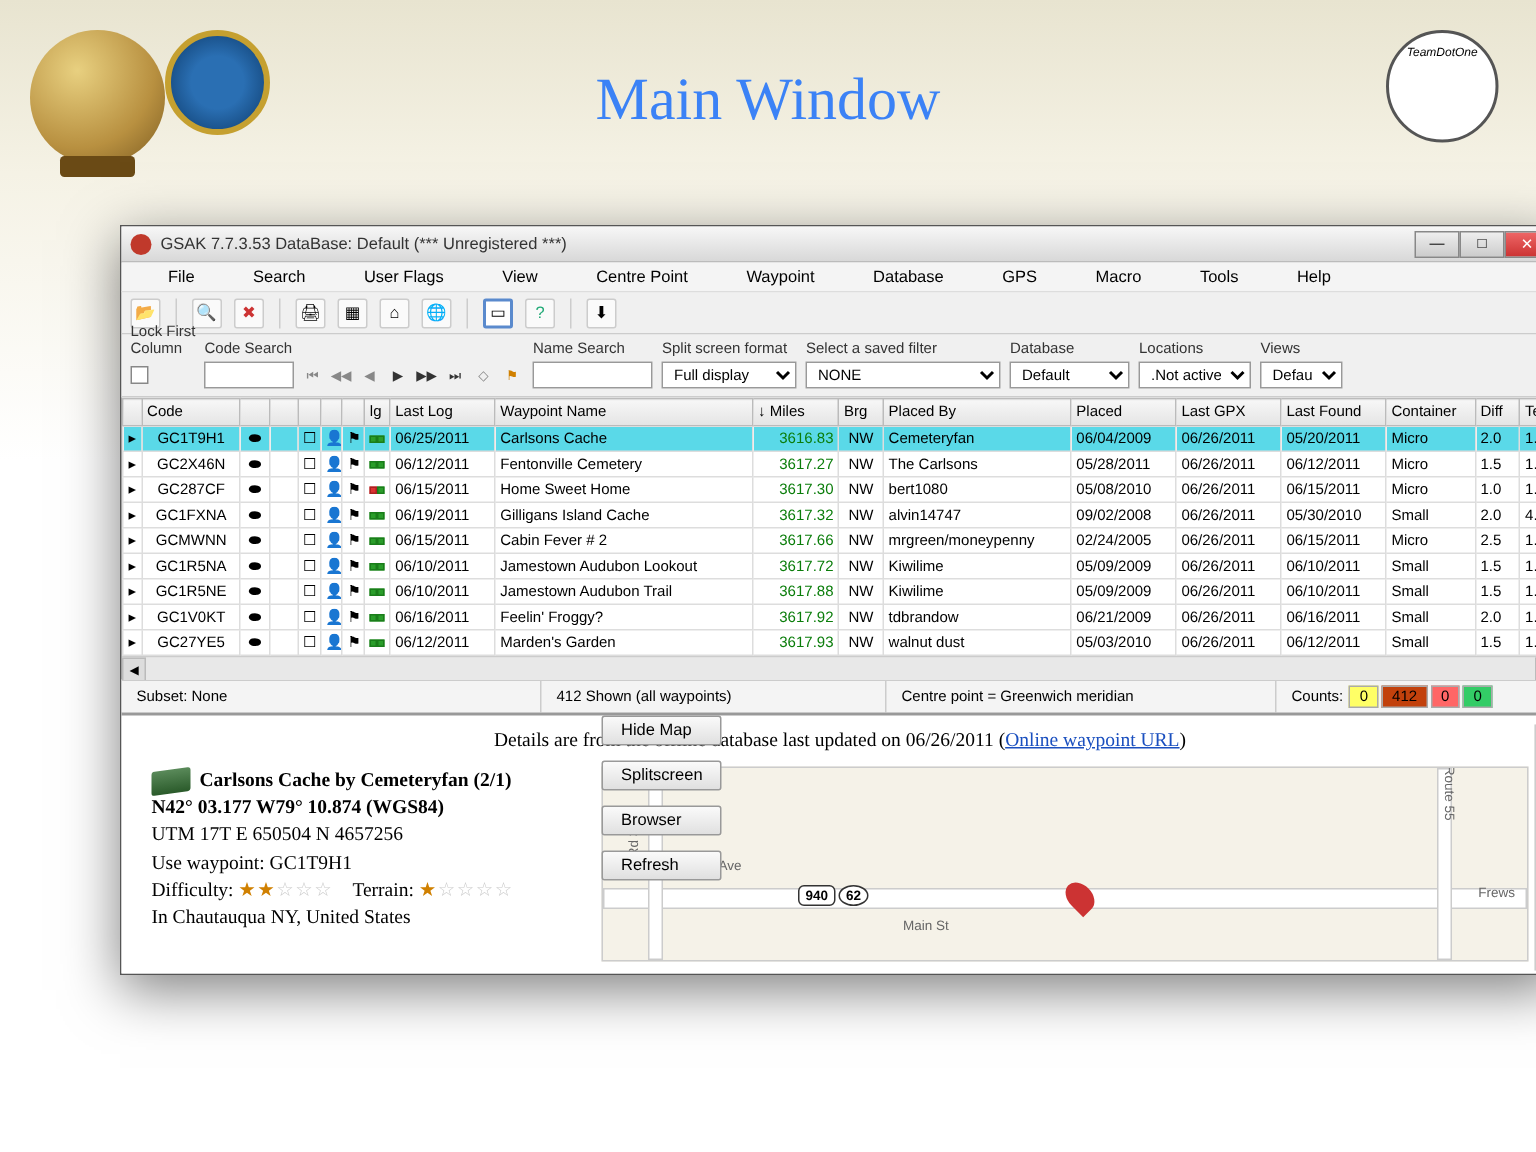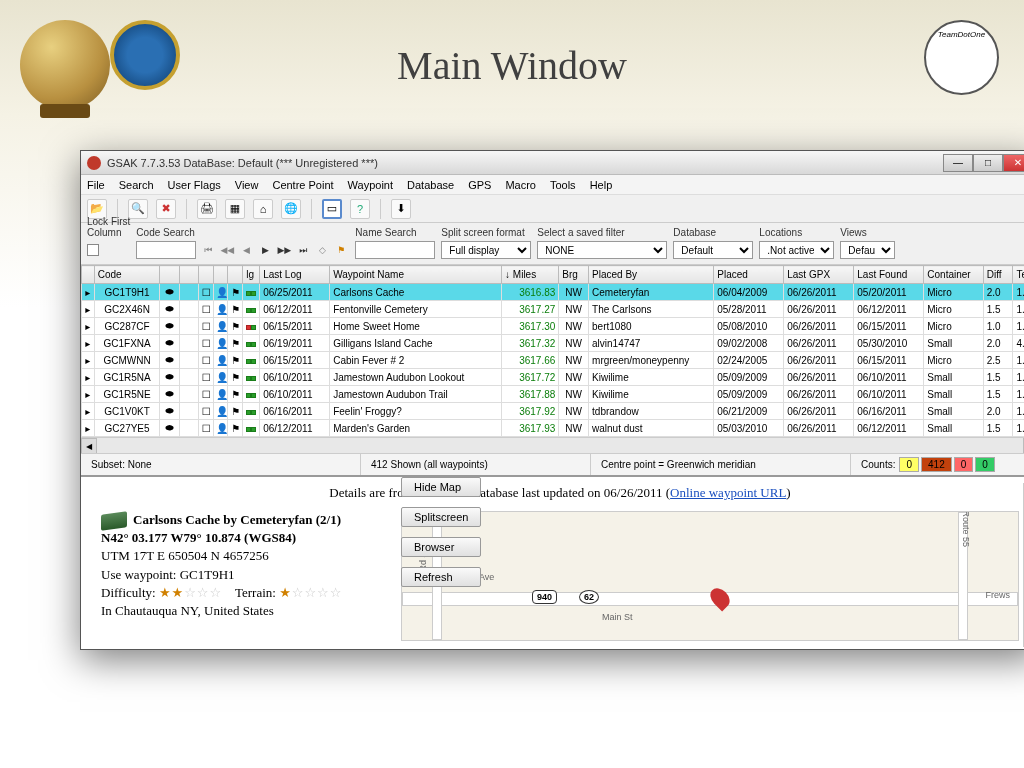--- a/index.html
+++ b/index.html
@@ -1,32 +1,32 @@
 <!DOCTYPE html>
 <html><head>
 <meta charset="utf-8">
 <style>
 * { box-sizing: border-box; margin: 0; padding: 0; }
 body { font-family: "Segoe UI", Tahoma, sans-serif; background: linear-gradient(180deg, #e8e4d0 0%, #f5f2e5 15%, #ffffff 40%); width: 1024px; height: 768px; overflow: hidden; position: relative; }
 .slide-header { display: flex; align-items: center; justify-content: center; height: 130px; position: relative; }
-.slide-title { font-family: Georgia, serif; font-size: 40px; font-weight: normal; color: #404040; }
+.slide-title { font-family: Georgia, serif; font-size: 40px; font-weight: normal; color: #3b82f6; }
 .globe { position: absolute; left: 20px; top: 20px; width: 90px; height: 90px; background: radial-gradient(circle at 35% 30%, #e8d080, #b89040 60%, #7a5a20); border-radius: 50%; }
 .globe::after { content: ""; position: absolute; bottom: -8px; left: 20px; width: 50px; height: 14px; background: #6a4a15; border-radius: 3px; }
 .badge-left { position: absolute; left: 110px; top: 20px; width: 70px; height: 70px; background: radial-gradient(circle, #2a6fb3 40%, #0d3a6a); border-radius: 50%; border: 4px solid #c5a030; }
 .badge-right { position: absolute; right: 25px; top: 20px; width: 75px; height: 75px; background: #fff; border: 2px solid #555; border-radius: 50%; display: flex; align-items: center; justify-content: center; font-size: 9px; }
 .badge-right::before { content: "TeamDotOne"; font-style: italic; position: absolute; top: 8px; font-size: 8px; }
 .window { position: absolute; left: 80px; top: 150px; width: 960px; background: #f0f0f0; border: 1px solid #555; box-shadow: 0 10px 35px rgba(0,0,0,0.5); font-size: 11px; }
 .titlebar { background: linear-gradient(180deg, #f7f7f7, #d8d8d8); height: 24px; display: flex; align-items: center; padding: 0 6px; border-bottom: 1px solid #bbb; }
 .titlebar-icon { width: 14px; height: 14px; background: #c0392b; border-radius: 50%; margin-right: 6px; }
 .titlebar-text { flex: 1; color: #333; font-size: 11px; }
 .winbtns { display: flex; gap: 0; }
 .winbtn { width: 30px; height: 18px; border: 1px solid #888; background: linear-gradient(#eee,#ccc); display: flex; align-items: center; justify-content: center; font-size: 10px; }
 .winbtn.close { background: linear-gradient(#e66,#c33); color: #fff; }
 .menubar { background: #f4f4f4; height: 20px; display: flex; align-items: center; padding: 0 6px; gap: 14px; font-size: 11px; border-bottom: 1px solid #ddd; }
-.menubar span { cursor: default; }
+.menubar span { cursor: default; margin-left: 25px; }
 .toolbar1 { background: #f0f0f0; height: 28px; display: flex; align-items: center; padding: 0 6px; gap: 8px; border-bottom: 1px solid #ccc; }
 .tbtn { width: 20px; height: 20px; border: 1px solid #ccc; background: #fafafa; border-radius: 2px; display: flex; align-items: center; justify-content: center; font-size: 11px; }
 .sep { width: 1px; height: 20px; background: #ccc; margin: 0 2px; }
 .toolbar2 { background: #f0f0f0; height: 42px; display: flex; align-items: flex-end; padding: 2px 6px 4px; gap: 6px; border-bottom: 1px solid #ccc; font-size: 10px; }
 .tgroup { display: flex; flex-direction: column; gap: 2px; }
 .tgroup label { color: #333; font-size: 10px; white-space: nowrap; }
 .tgroup .ctrl { height: 20px; display: flex; align-items: center; gap: 4px; }
 .checkbox { width: 12px; height: 12px; border: 1px solid #888; background: #fff; }
 input[type=text], select { height: 18px; border: 1px solid #999; background: #fff; font-size: 10px; padding: 0 3px; }
 .navbtns { display: flex; gap: 3px; align-items: center; }
@@ -469,18 +469,18 @@
       <div class="detail-map">
         <div class="road" style="left:0;top:80px;width:100%;height:14px"></div>
         <div class="road" style="left:30px;top:0;width:10px;height:100%"></div>
         <div class="road" style="right:50px;top:0;width:10px;height:100%"></div>
         <div class="roadlabel" style="left:6px;top:40px;transform:rotate(-90deg)">Rd 341</div>
         <div class="roadlabel" style="left:70px;top:60px">e Ave</div>
         <div class="roadlabel" style="left:200px;top:100px">Main St</div>
         <div class="roadlabel" style="right:8px;top:78px">Frews</div>
         <div class="roadlabel" style="right:30px;top:8px;transform:rotate(90deg)">g Route 55</div>
         <div class="shieldbox" style="left:130px;top:78px">940</div>
-        <div class="shieldbox" style="left:177px;top:78px;border-radius:50%">62</div>
+        <div class="shieldbox" style="left:157px;top:78px;border-radius:50%">62</div>
         <div class="pin" style="left:310px;top:75px"></div>
       </div>
     </div>
   </div>
 </div>
 
 </body></html>

